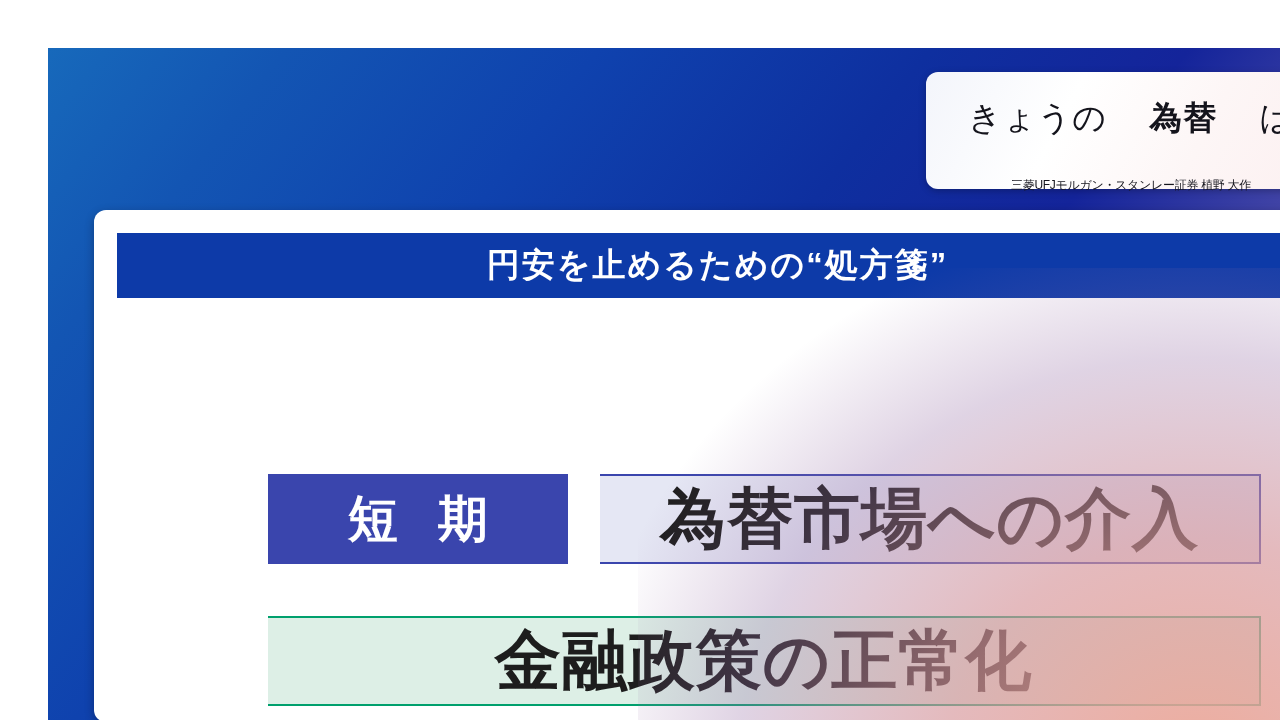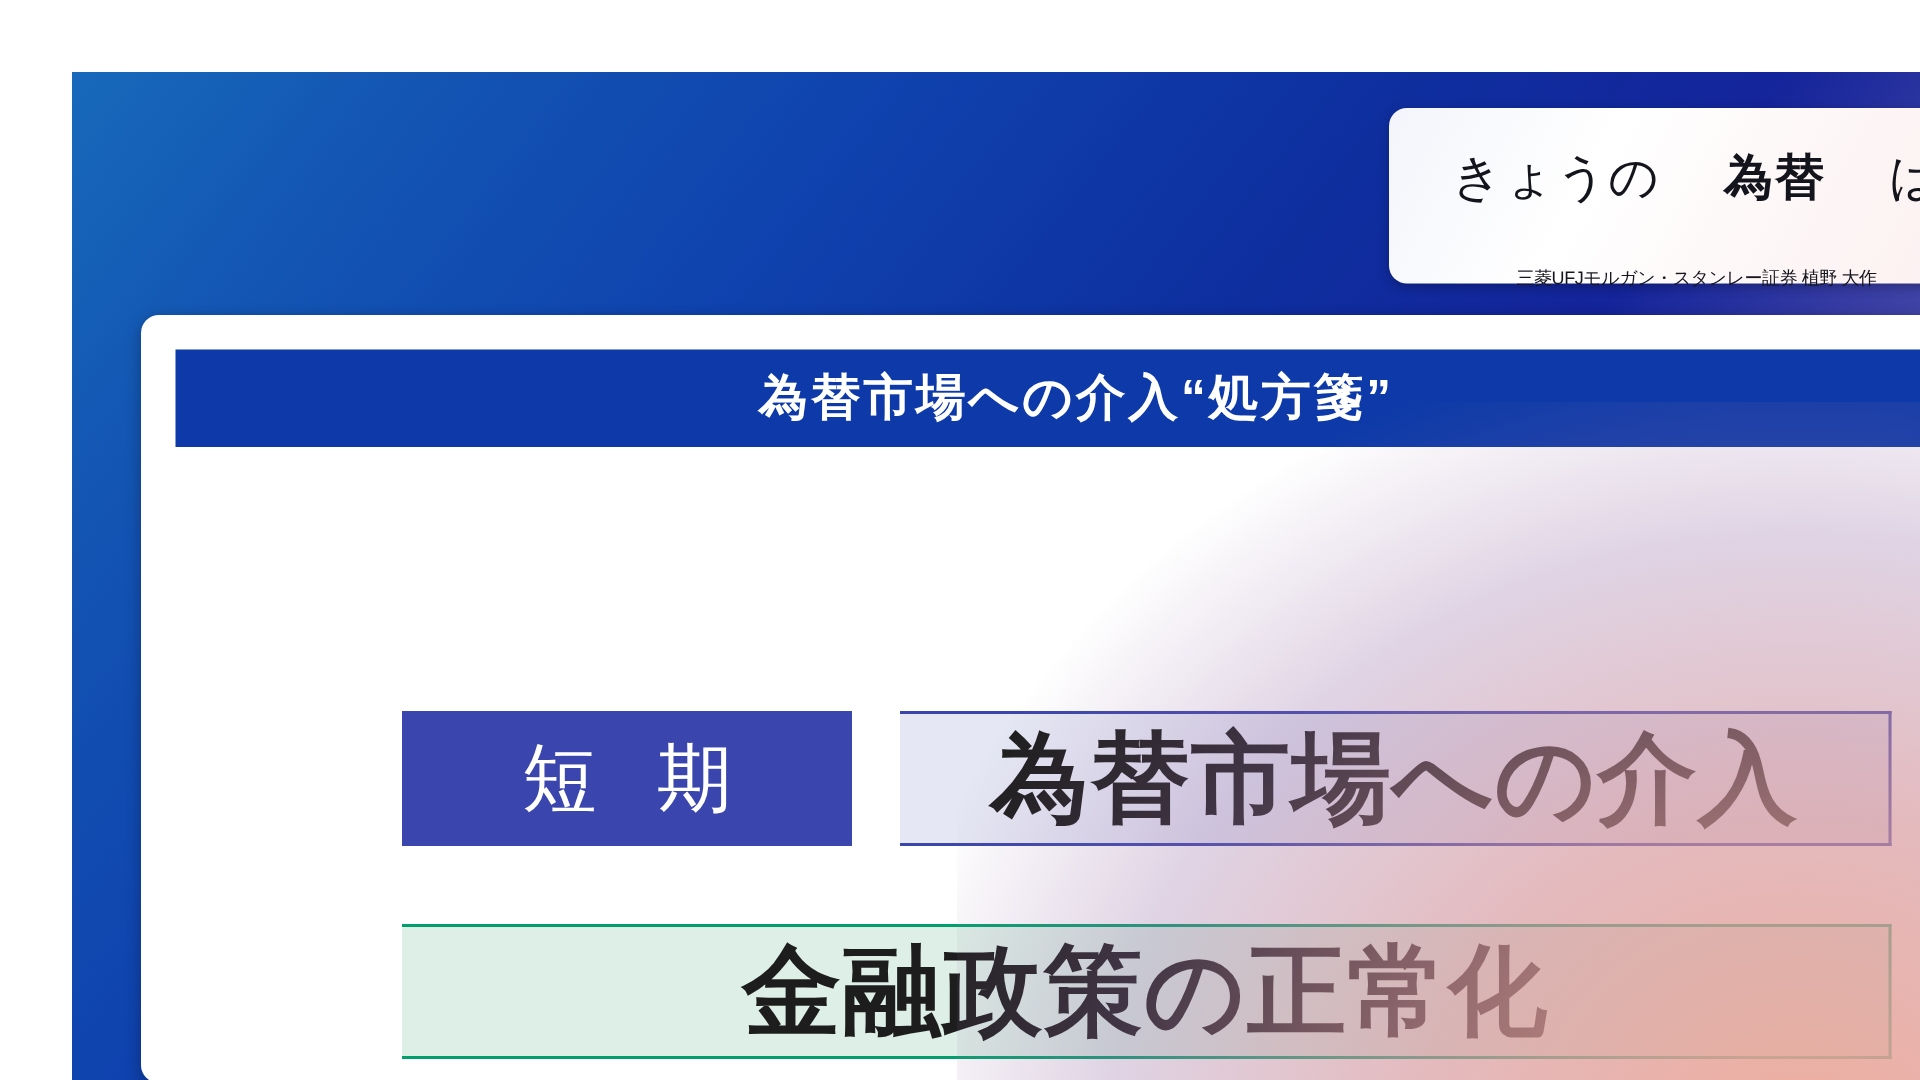--- a/index.html
+++ b/index.html
@@ -124,21 +124,21 @@
     display:flex;
   }
   #rx-row-0{ top:232px; }
   #rx-row-1{ top:374px; }
 
   .rx-term{
     flex:0 0 300px;
     display:flex; align-items:center; justify-content:center;
     color:#ffffff;
     font-size:50px;
-    font-weight:normal;
+    font-weight:bold;
     letter-spacing:13px;
     text-indent:13px;
   }
   .rx-measure{
     flex:1 1 auto;
     display:flex; align-items:center; justify-content:center;
     color:#1d1d1d;
     font-size:66px;
     font-weight:bold;
     letter-spacing:1px;
@@ -162,21 +162,21 @@
     <div id="segment-headline">
       <span>きょうの </span><span class="em">為替</span><span> は</span>
     </div>
     <div id="segment-rule"></div>
     <div id="segment-sub">三菱UFJモルガン・スタンレー証券 植野 大作</div>
   </div>
 
   <div id="card">
 
     <div id="card-title-bar">
-      <span id="card-title">為替市場への介入“処方箋”</span>
+      <span id="card-title">円安を止めるための“処方箋”</span>
     </div>
 
     <div class="rx-row" id="rx-row-0">
       <div class="rx-term">短 期</div>
       <div class="rx-measure">為替市場への介入</div>
     </div>
 
     <div class="rx-row" id="rx-row-1">
       <div class="rx-measure">金融政策の正常化</div>
     </div>

